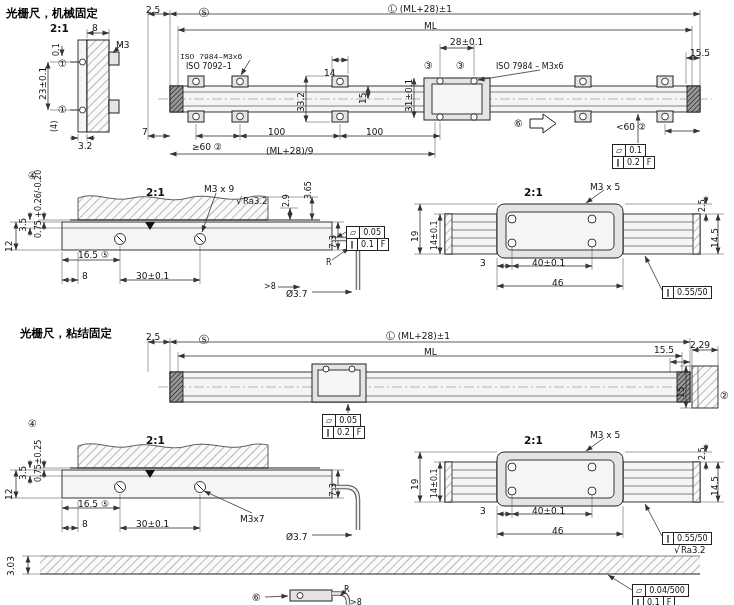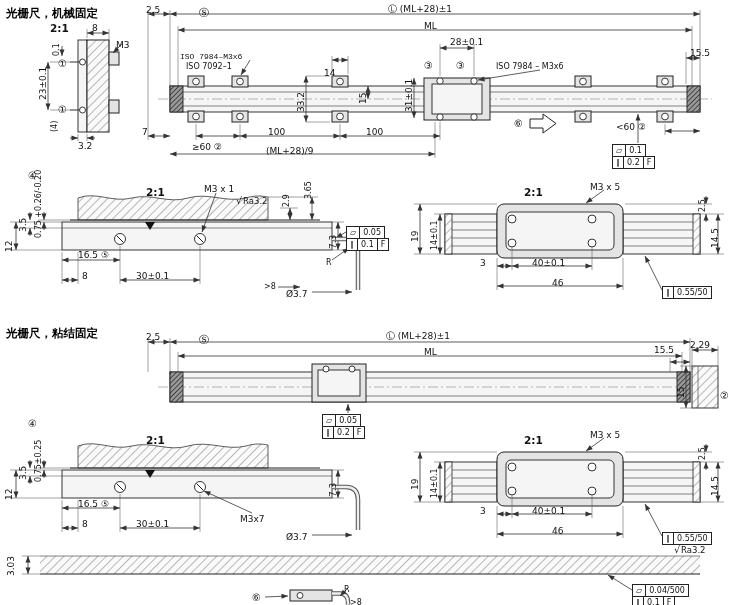--- a/index.html
+++ b/index.html
@@ -30,21 +30,21 @@
   .gdt .cell { padding:0 3px; font-size:8px; line-height:11px; border-left:1px solid #222; }
   .gdt .cell:first-child { border-left:none; }
   .sec-title { position:absolute; font-weight:bold; font-size:11.5px; color:#000; white-space:pre; }
 </style>
 </head>
 <body>
 
 <div id="stage">
 
   <div class="sec-title" style="left:6px;top:6px">光栅尺，机械固定</div>
-  <div class="sec-title" style="left:6px;top:326px">光栅尺，粘结固定</div>
+  <div class="sec-title" style="left:20px;top:326px">光栅尺，粘结固定</div>
 
   <svg class="linework" width="734" height="605" viewBox="0 0 734 605">
     <defs>
       <pattern id="h1" width="6" height="6" patternTransform="rotate(45)" patternUnits="userSpaceOnUse">
         <rect width="6" height="6" fill="#fafafa"></rect>
         <line x1="0" y1="0" x2="0" y2="6" stroke="#777" stroke-width="1"></line>
       </pattern>
       <pattern id="h2" width="3.4" height="3.4" patternTransform="rotate(45)" patternUnits="userSpaceOnUse">
         <rect width="3.4" height="3.4" fill="#999"></rect>
         <line x1="0" y1="0" x2="0" y2="3.4" stroke="#111" stroke-width="1.2"></line>
@@ -422,21 +422,21 @@
       <span class="lbl k-c" style="left: 28px; top: 170px;">④</span>
       <span class="lbl k-s v" style="left: 34px; top: 238px;">0.75 +0.26/-0.20</span>
       <span class="lbl v" style="left: 18px; top: 232px;">3.5</span>
       <span class="lbl v" style="left: 4px; top: 252px;">12</span>
       <span class="lbl k-ra" style="left: 236px; top: 196px;"><span class="ck">√</span>Ra3.2</span>
       <span class="lbl k-s v" style="left: 282px; top: 207px;">2.9</span>
       <span class="lbl k-s v" style="left: 304px; top: 199px;">3.65</span>
       <span class="lbl v" style="left: 328px; top: 249px;">7.3</span>
       <span class="lbl gdt" style="left: 346px; top: 226px;"><span class="cell">▱</span><span class="cell">0.05</span></span>
       <span class="lbl gdt" style="left: 346px; top: 238px;"><span class="cell">∥</span><span class="cell">0.1</span><span class="cell">F</span></span>
-      <span class="lbl" style="left: 204px; top: 184px;">M3 x 1</span>
+      <span class="lbl" style="left: 204px; top: 184px;">M3 x 9</span>
       <span class="lbl" style="left: 78px; top: 250px;">16.5 ⑤</span>
       <span class="lbl" style="left: 82px; top: 271px;">8</span>
       <span class="lbl" style="left: 136px; top: 271px;">30±0.1</span>
       <span class="lbl k-s" style="left: 264px; top: 282px;">&gt;8</span>
       <span class="lbl" style="left: 286px; top: 289px;">Ø3.7</span>
       <span class="lbl k-s" style="left: 326px; top: 258px;">R</span>
       <span class="lbl k-b" style="left: 524px; top: 186px;">2:1</span>
       <span class="lbl" style="left: 590px; top: 182px;">M3 x 5</span>
       <span class="lbl k-s v" style="left: 698px; top: 212px;">2.5</span>
       <span class="lbl v" style="left: 410px; top: 242px;">19</span>

